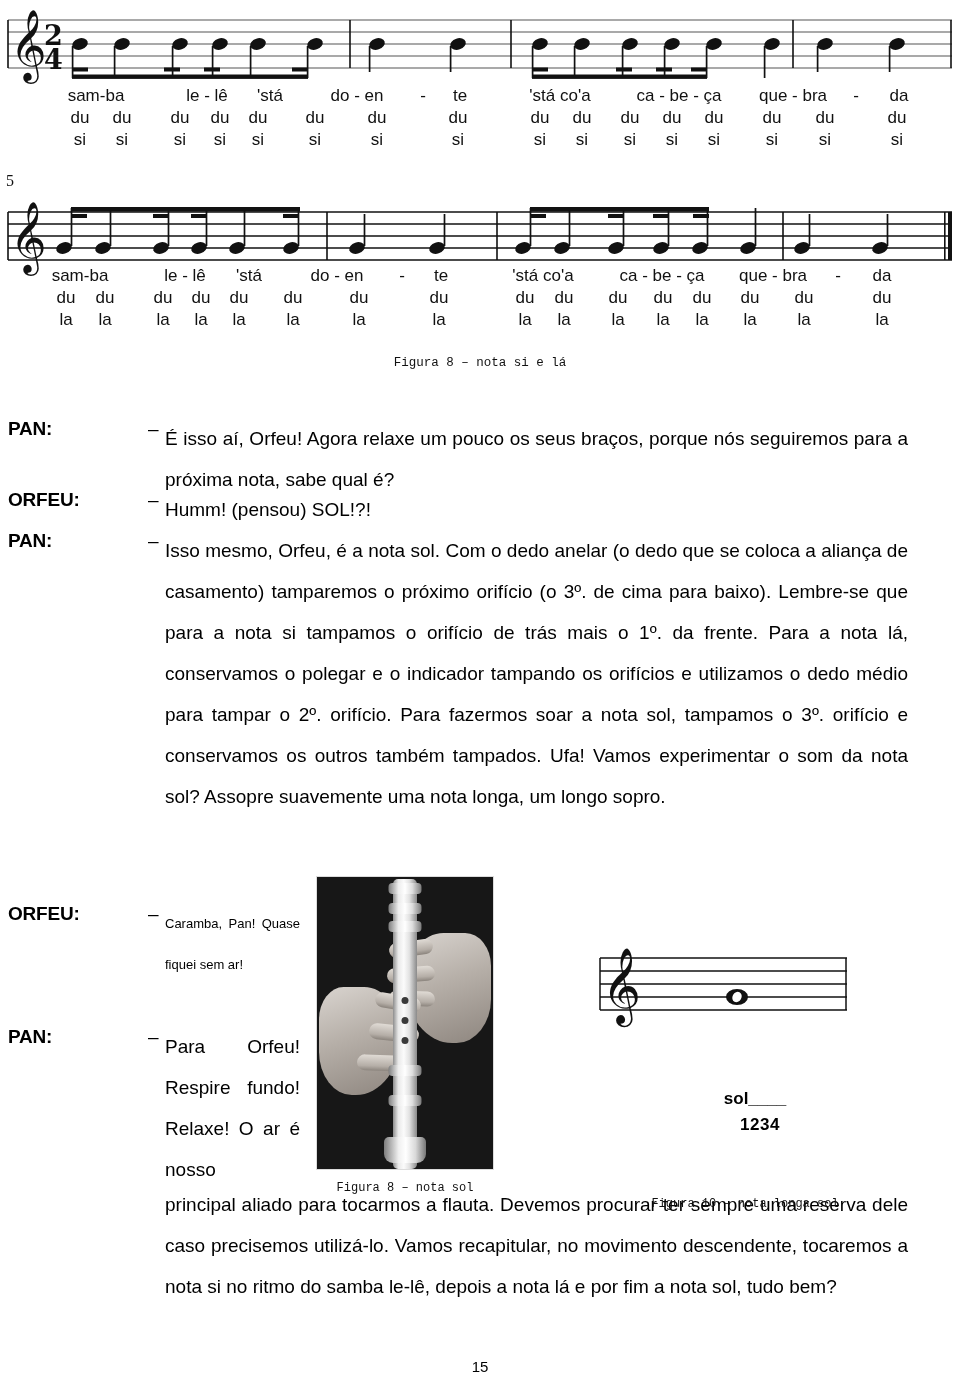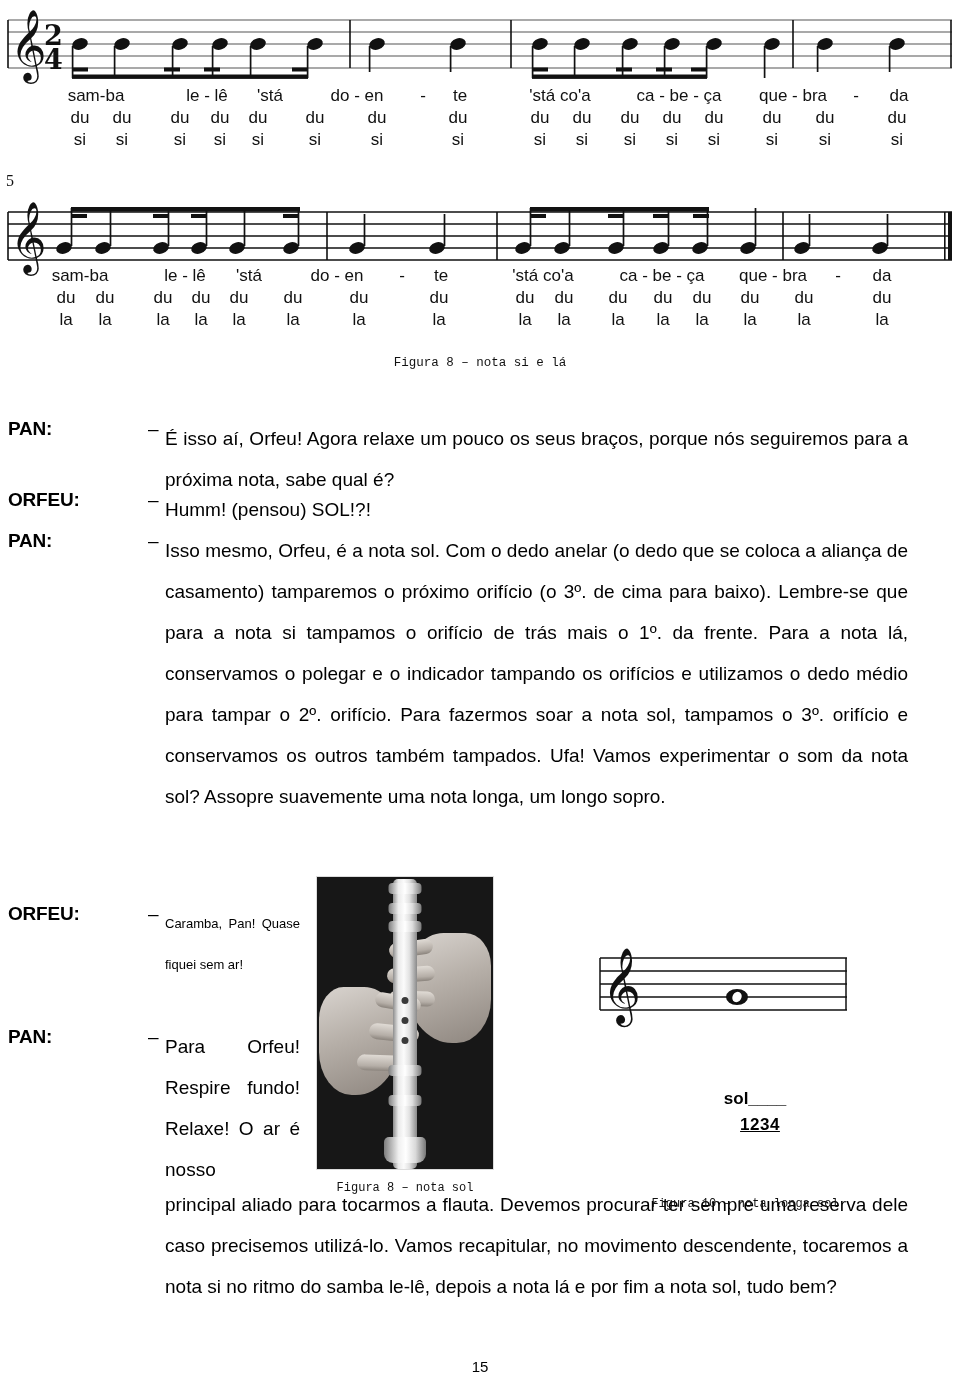--- a/index.html
+++ b/index.html
@@ -225,21 +225,21 @@
     width: 330px;
     text-align: center;
     font-weight: bold;
     font-size: 17px;
     line-height: 26px;
     font-family: "Liberation Sans", sans-serif;
     margin-top: 44px;
   }
   .fig10-labels .l1 { padding-left: 6px; }
   .fig10-labels .l2 { padding-left: 0px; }
-  .fig10-labels .l3 { padding-left: 16px; letter-spacing: 0.5px; text-decoration: underline; }
+  .fig10-labels .l3 { padding-left: 16px; letter-spacing: 0.5px; }
 
   
   #page-number {
     position: absolute;
     left: 0; width: 960px;
     top: 1358px;
     text-align: center;
     font-size: 15px;
     font-family: "Liberation Sans", sans-serif;
   }

